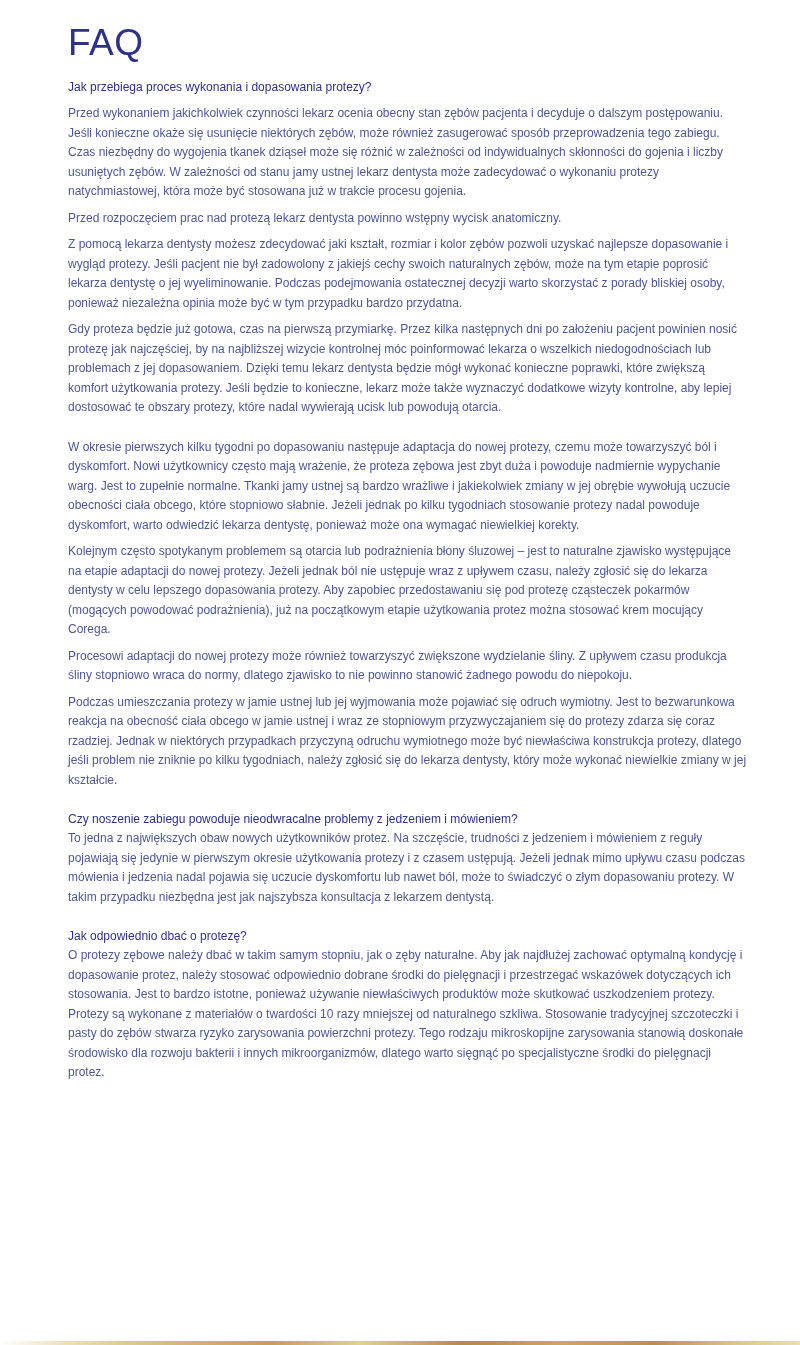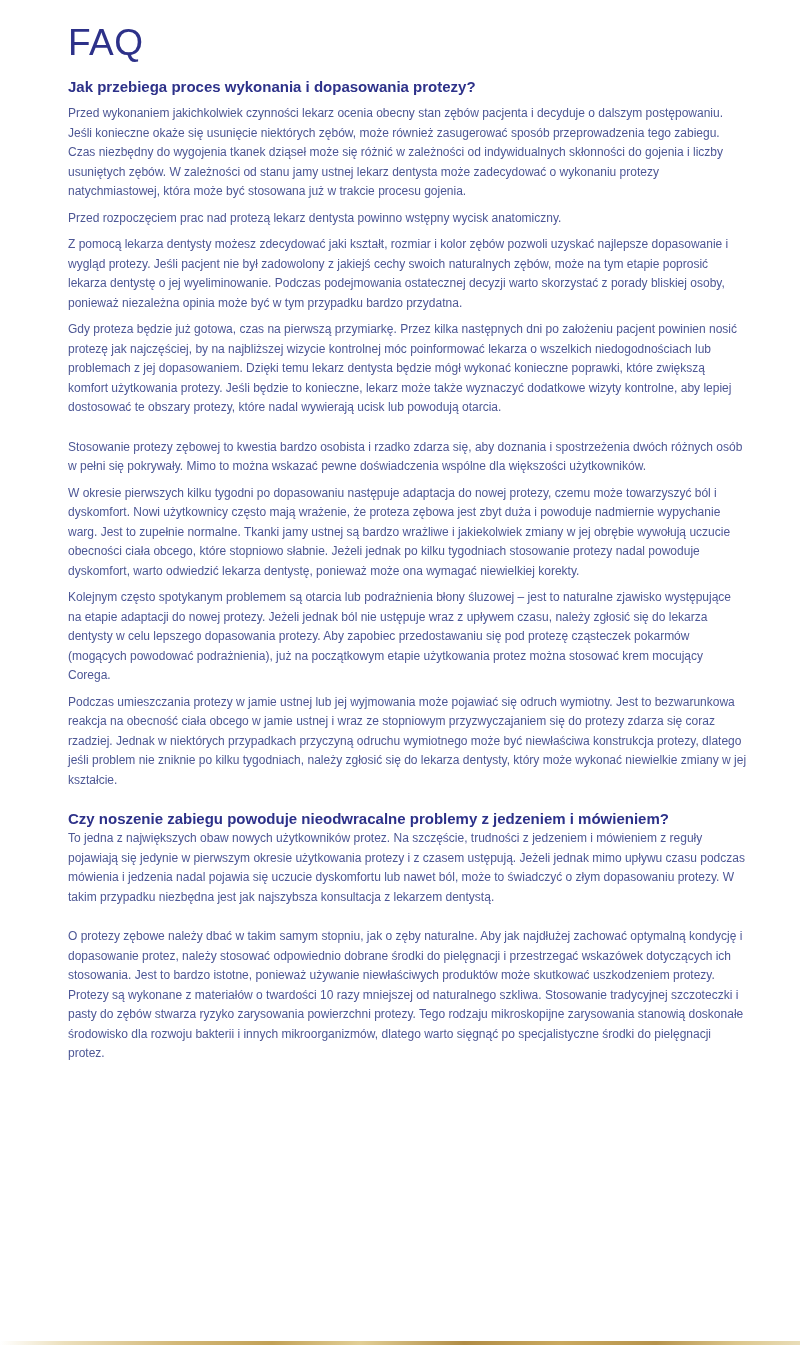--- a/index.html
+++ b/index.html
@@ -10,21 +10,21 @@
     display:flex;flex-direction:column;
     overflow:hidden;
   }
   main{flex:1 1 auto;padding:22px 53px 0 68px;box-sizing:border-box;}
   .page-title{
     font-size:37px;font-weight:400;letter-spacing:.5px;
     color:#2d3189;margin:0 0 14px 0;
   }
   .qa{margin:0 0 20px 0;}
   .qa h2{
-    font-size:15px;font-weight:700;color:#2d3189;
+    font-size:12px;font-weight:400;color:#2d3189;
     margin:20px 0 8px 0;line-height:18px;
   }
   .qa:first-of-type h2{margin-top:0;}
   .qa:nth-of-type(3) h2,
   .qa:nth-of-type(4) h2{margin-bottom:1px;}
   .qa p{
     font-size:12px;font-weight:400;color:#4d5795;
     line-height:19.5px;margin:0 0 7px 0;
   }
   .gold-rule{
@@ -43,30 +43,31 @@
   <div id="faq-sections">
   <section class="qa">
     <h2>Jak przebiega proces wykonania i dopasowania protezy?</h2>
   <p>Przed wykonaniem jakichkolwiek czynności lekarz ocenia obecny stan zębów pacjenta i decyduje o dalszym postępowaniu. Jeśli konieczne okaże się usunięcie niektórych zębów, może również zasugerować sposób przeprowadzenia tego zabiegu. Czas niezbędny do wygojenia tkanek dziąseł może się różnić w zależności od indywidualnych skłonności do gojenia i liczby usuniętych zębów. W zależności od stanu jamy ustnej lekarz dentysta może zadecydować o wykonaniu protezy natychmiastowej, która może być stosowana już w trakcie procesu gojenia.</p>
         <p>Przed rozpoczęciem prac nad protezą lekarz dentysta powinno wstępny wycisk anatomiczny.</p>
         <p>Z pomocą lekarza dentysty możesz zdecydować jaki kształt, rozmiar i kolor zębów pozwoli uzyskać najlepsze dopasowanie i wygląd protezy. Jeśli pacjent nie był zadowolony z jakiejś cechy swoich naturalnych zębów, może na tym etapie poprosić lekarza dentystę o jej wyeliminowanie. Podczas podejmowania ostatecznej decyzji warto skorzystać z porady bliskiej osoby, ponieważ niezależna opinia może być w tym przypadku bardzo przydatna.</p>
         <p>Gdy proteza będzie już gotowa, czas na pierwszą przymiarkę. Przez kilka następnych dni po założeniu pacjent powinien nosić protezę jak najczęściej, by na najbliższej wizycie kontrolnej móc poinformować lekarza o wszelkich niedogodnościach lub problemach z jej dopasowaniem. Dzięki temu lekarz dentysta będzie mógł wykonać konieczne poprawki, które zwiększą komfort użytkowania protezy. Jeśli będzie to konieczne, lekarz może także wyznaczyć dodatkowe wizyty kontrolne, aby lepiej dostosować te obszary protezy, które nadal wywierają ucisk lub powodują otarcia.</p>
       </section>
 
   <section class="qa">
-  <p>Stosowanie protezy zębowej to kwestia bardzo osobista i rzadko zdarza się, aby doznania i spostrzeżenia dwóch różnych osób w pełni się pokrywały. Mimo to można wskazać pewne doświadczenia wspólne dla większości użytkowników.</p>
         <p>W okresie pierwszych kilku tygodni po dopasowaniu następuje adaptacja do nowej protezy, czemu może towarzyszyć ból i dyskomfort. Nowi użytkownicy często mają wrażenie, że proteza zębowa jest zbyt duża i powoduje nadmiernie wypychanie warg. Jest to zupełnie normalne. Tkanki jamy ustnej są bardzo wrażliwe i jakiekolwiek zmiany w jej obrębie wywołują uczucie obecności ciała obcego, które stopniowo słabnie. Jeżeli jednak po kilku tygodniach stosowanie protezy nadal powoduje dyskomfort, warto odwiedzić lekarza dentystę, ponieważ może ona wymagać niewielkiej korekty.</p>
         <p>Kolejnym często spotykanym problemem są otarcia lub podrażnienia błony śluzowej – jest to naturalne zjawisko występujące na etapie adaptacji do nowej protezy. Jeżeli jednak ból nie ustępuje wraz z upływem czasu, należy zgłosić się do lekarza dentysty w celu lepszego dopasowania protezy. Aby zapobiec przedostawaniu się pod protezę cząsteczek pokarmów (mogących powodować podrażnienia), już na początkowym etapie użytkowania protez można stosować krem mocujący Corega.</p>
+        <p>Procesowi adaptacji do nowej protezy może również towarzyszyć zwiększone wydzielanie śliny. Z upływem czasu produkcja śliny stopniowo wraca do normy, dlatego zjawisko to nie powinno stanowić żadnego powodu do niepokoju.</p>
         <p>Podczas umieszczania protezy w jamie ustnej lub jej wyjmowania może pojawiać się odruch wymiotny. Jest to bezwarunkowa reakcja na obecność ciała obcego w jamie ustnej i wraz ze stopniowym przyzwyczajaniem się do protezy zdarza się coraz rzadziej. Jednak w niektórych przypadkach przyczyną odruchu wymiotnego może być niewłaściwa konstrukcja protezy, dlatego jeśli problem nie zniknie po kilku tygodniach, należy zgłosić się do lekarza dentysty, który może wykonać niewielkie zmiany w jej kształcie.</p>
       </section>
 
   <section class="qa">
     <h2>Czy noszenie zabiegu powoduje nieodwracalne problemy z jedzeniem i mówieniem?</h2>
   <p>To jedna z największych obaw nowych użytkowników protez. Na szczęście, trudności z jedzeniem i mówieniem z reguły pojawiają się jedynie w pierwszym okresie użytkowania protezy i z czasem ustępują. Jeżeli jednak mimo upływu czasu podczas mówienia i jedzenia nadal pojawia się uczucie dyskomfortu lub nawet ból, może to świadczyć o złym dopasowaniu protezy. W takim przypadku niezbędna jest jak najszybsza konsultacja z lekarzem dentystą.</p>
       </section>
 
   <section class="qa">
+    <h2>Jak odpowiednio dbać o protezę?</h2>
   <p>O protezy zębowe należy dbać w takim samym stopniu, jak o zęby naturalne. Aby jak najdłużej zachować optymalną kondycję i dopasowanie protez, należy stosować odpowiednio dobrane środki do pielęgnacji i przestrzegać wskazówek dotyczących ich stosowania. Jest to bardzo istotne, ponieważ używanie niewłaściwych produktów może skutkować uszkodzeniem protezy. Protezy są wykonane z materiałów o twardości 10 razy mniejszej od naturalnego szkliwa. Stosowanie tradycyjnej szczoteczki i pasty do zębów stwarza ryzyko zarysowania powierzchni protezy. Tego rodzaju mikroskopijne zarysowania stanowią doskonałe środowisko dla rozwoju bakterii i innych mikroorganizmów, dlatego warto sięgnąć po specjalistyczne środki do pielęgnacji protez.</p>
       </section>
 </div>
 </main>
 
 <div class="gold-rule"></div>
 
 </body></html>

